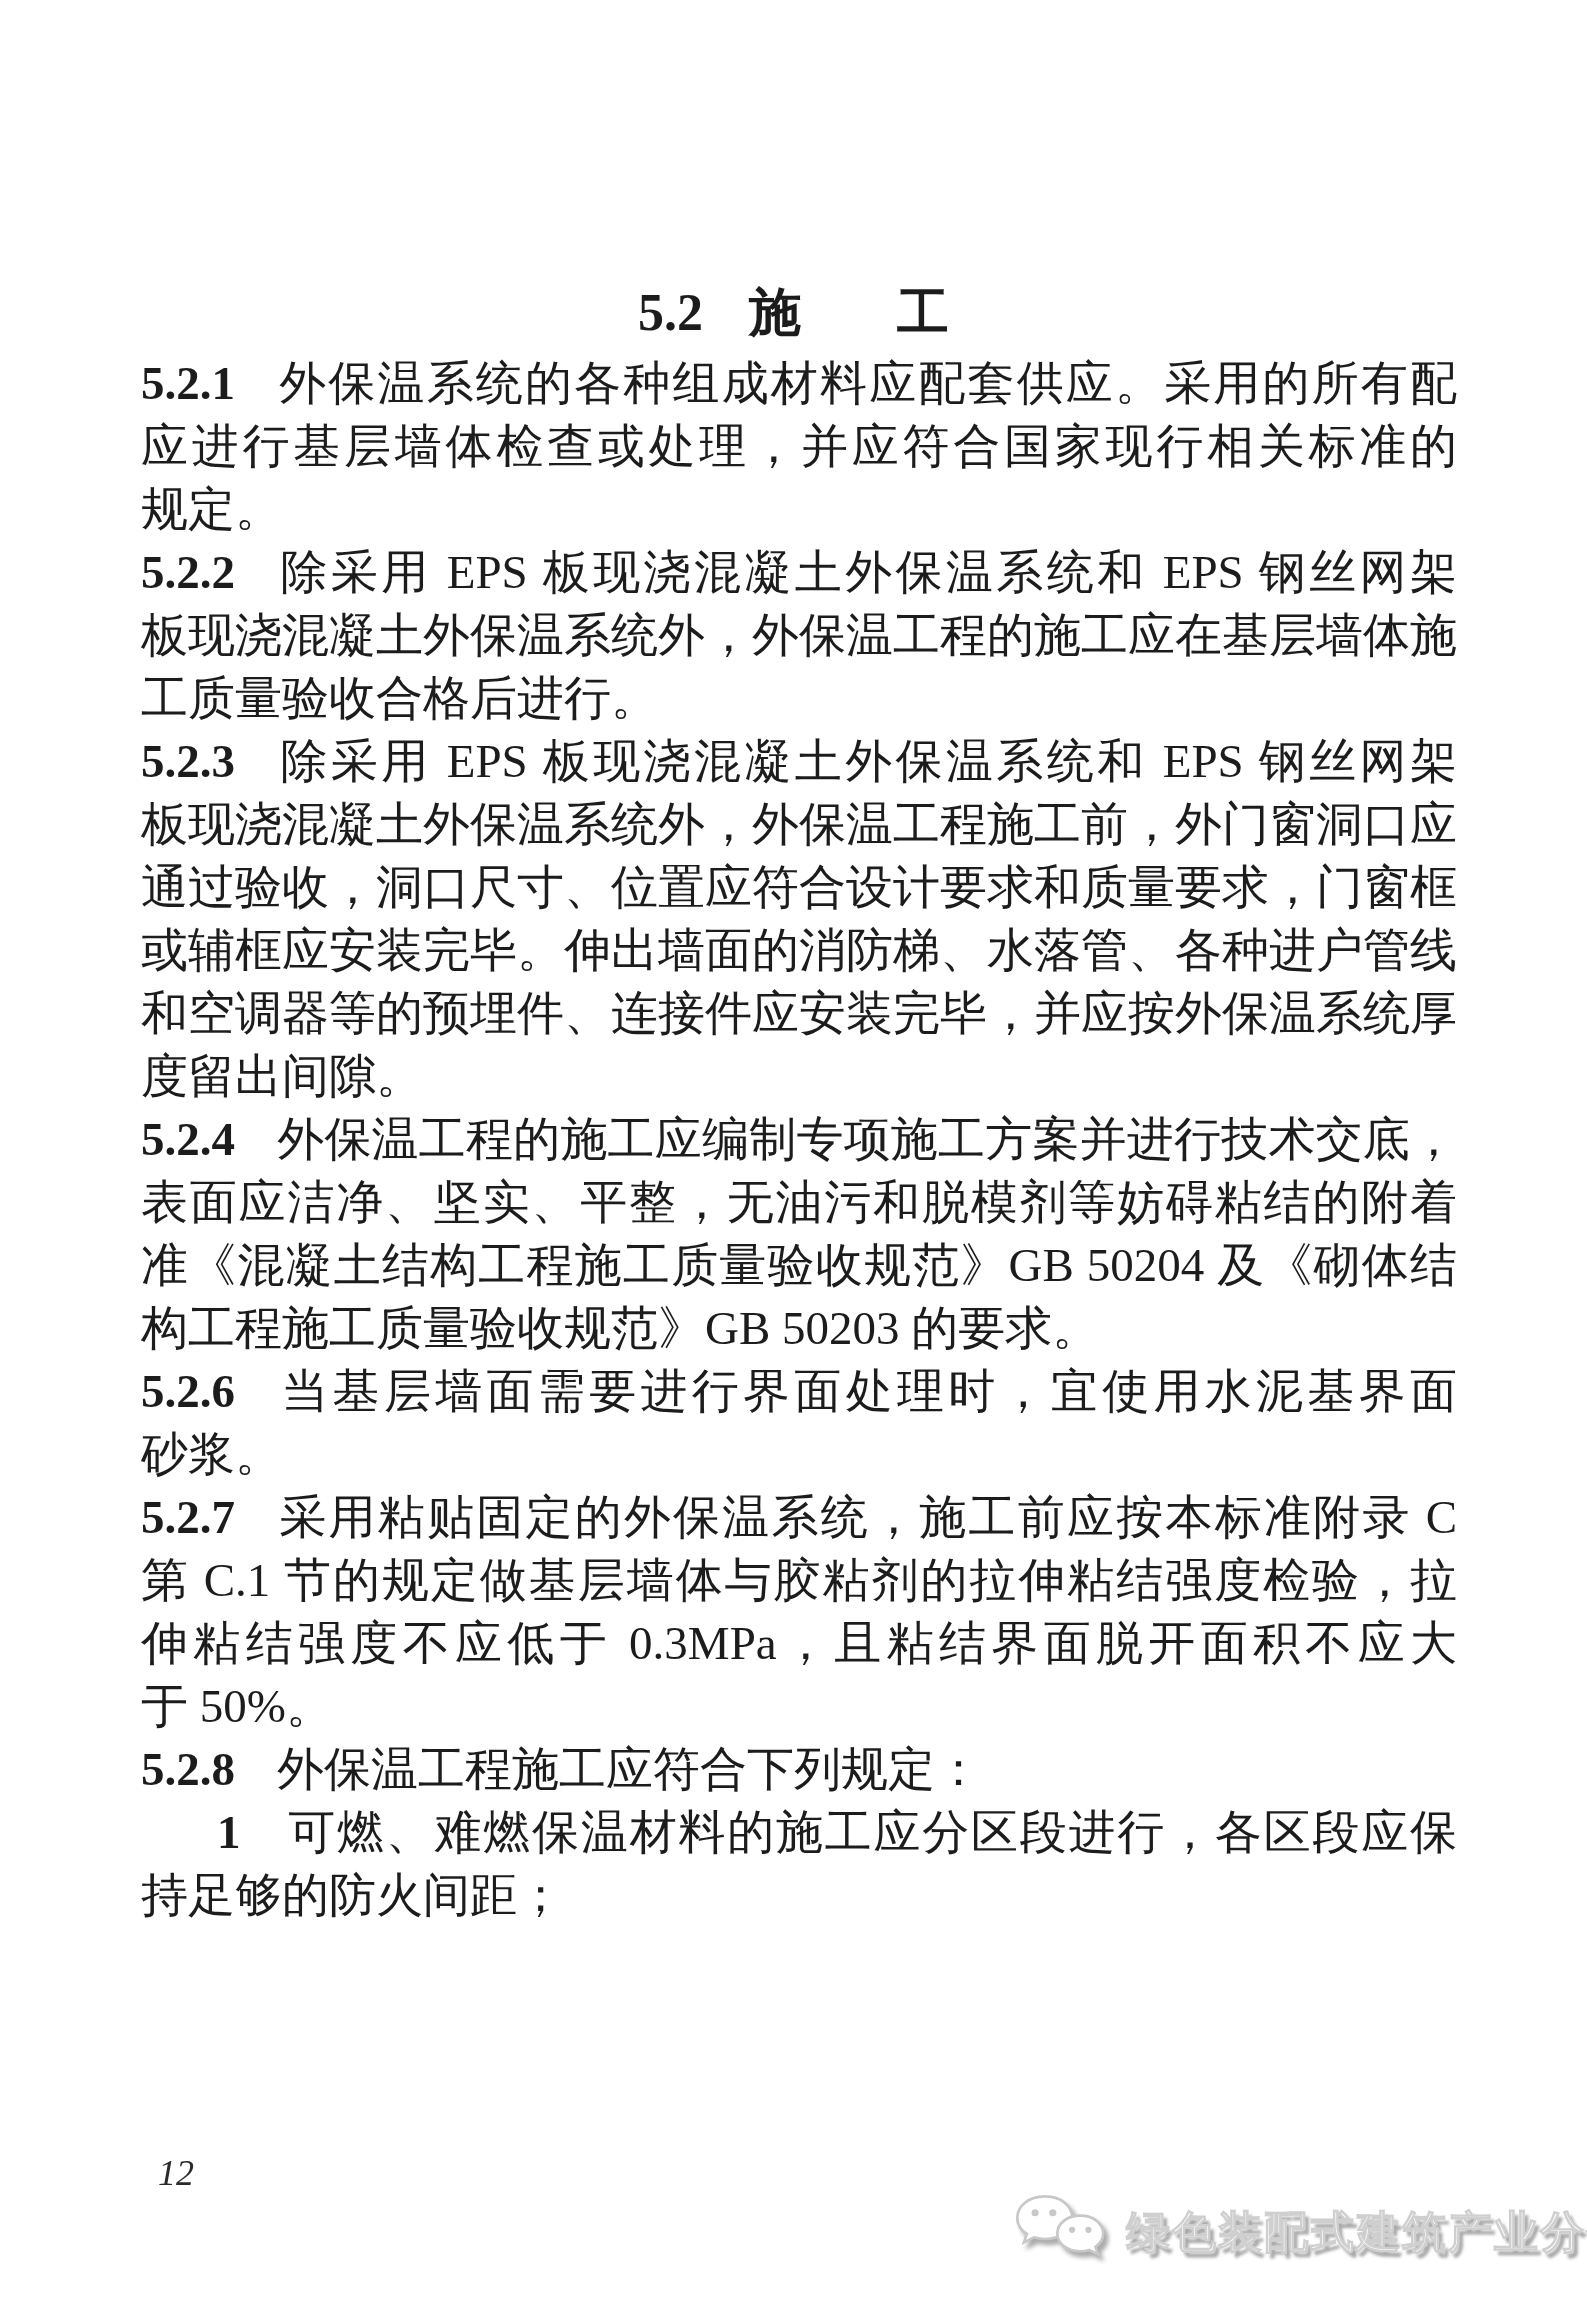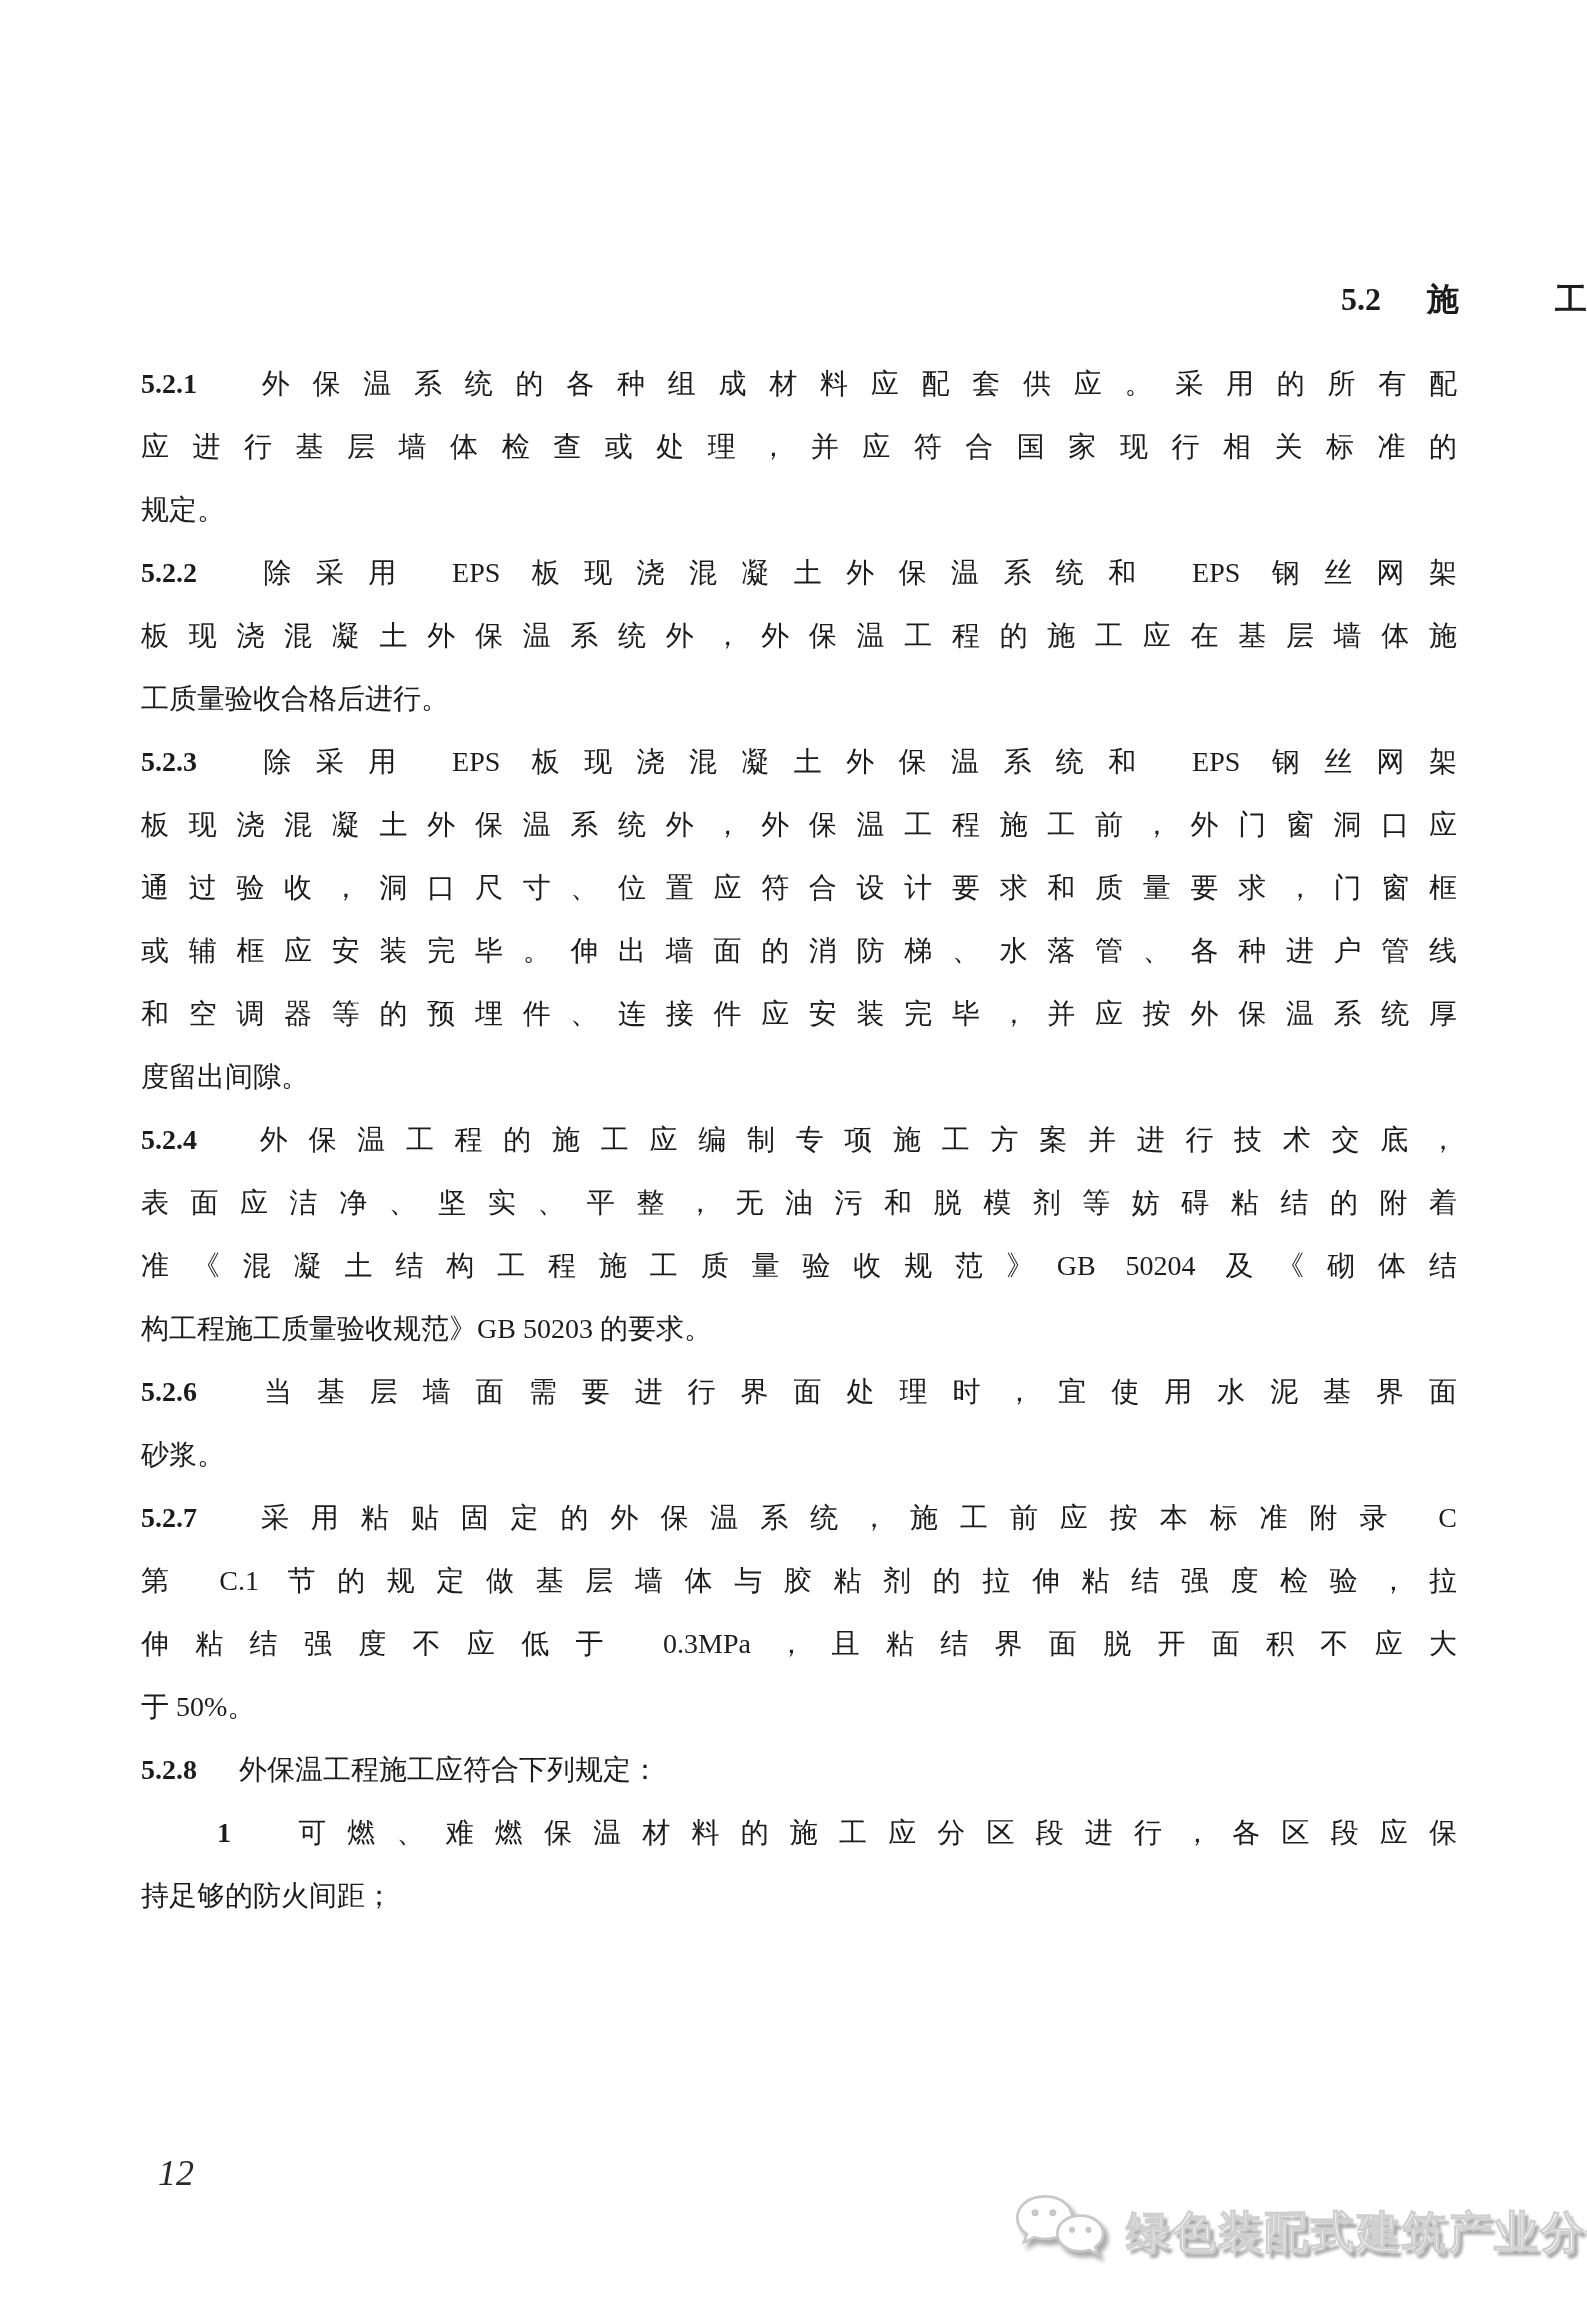--- a/index.html
+++ b/index.html
@@ -9,34 +9,34 @@
     font-family: "Liberation Serif", "DejaVu Serif", serif;
     color: #1c1c1c;
     position: relative;
     overflow: hidden;
   }
   .page { position: absolute; inset: 0; }
 
   .doc-title {
     position: absolute;
     top: 278px; left: 0; width: 100%;
-    text-align: right;
+    text-align: center;
     font-weight: bold;
-    font-size: 32px;
+    font-size: 52px;
     letter-spacing: 0;
     white-space: nowrap;
   }
   .doc-title .t-num { margin-right: 46px; }
   .doc-title .t-w1  { margin-right: 96px; }
 
   .text-col {
     position: absolute;
     left: 141px; top: 352px;
     width: 1316px;
-    font-size: 28px;
+    font-size: 47px;
   }
   .line {
     height: 63px;
     line-height: 63px;
     white-space: nowrap;
     text-align: left;
   }
   .line.fill {
     white-space: normal;
     text-align: justify;

